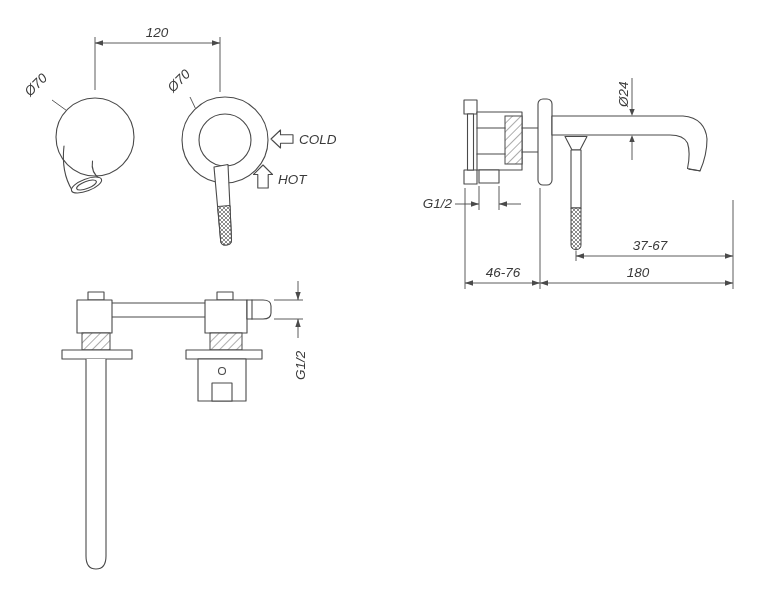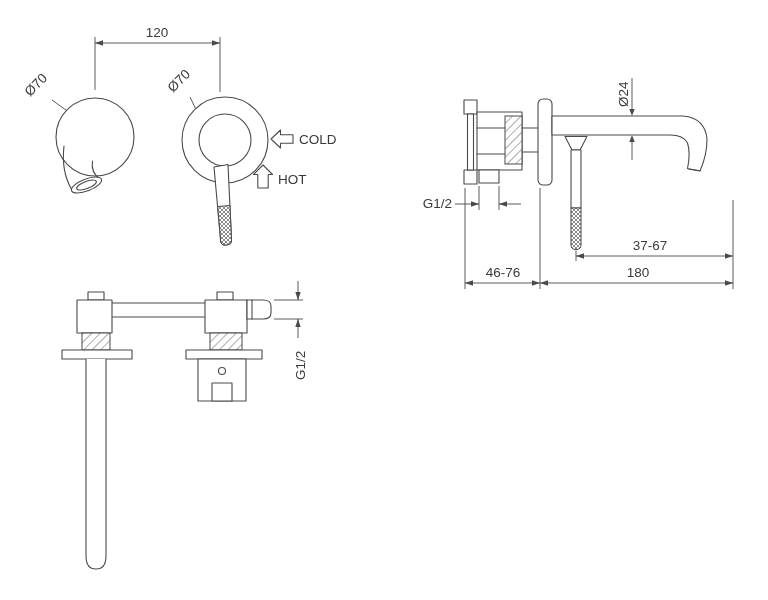--- a/index.html
+++ b/index.html
@@ -1,17 +1,17 @@
 <!DOCTYPE html>
 <html><head>
 <meta charset="utf-8">
 <style>
   html,body{margin:0;padding:0;background:#ffffff;}
   .canvas{position:relative;width:768px;height:596px;background:#ffffff;overflow:hidden;
-          font-family:"Liberation Sans",sans-serif;}
+          font-family:"Liberation Sans",sans-serif;font-style:italic;}
   svg{display:block;}
   svg text{font-family:"Liberation Sans",sans-serif;font-size:13.5px;fill:#3a3a3a;}
   .geo{fill:#ffffff;stroke:#4a4a4a;stroke-width:1.1;stroke-linejoin:round;}
   .ln{fill:none;stroke:#4a4a4a;stroke-width:1.1;stroke-linecap:round;}
   .dim{fill:none;stroke:#4a4a4a;stroke-width:0.9;}
   .arr{fill:#4a4a4a;stroke:none;}
   .hat{fill:url(#hatch);stroke:#4a4a4a;stroke-width:1;}
   .knu{fill:url(#knurl);stroke:#4a4a4a;stroke-width:1;}
 </style>
 </head>

